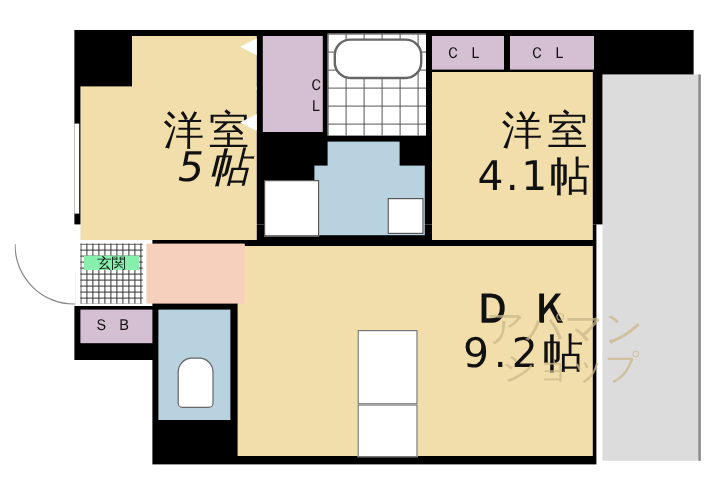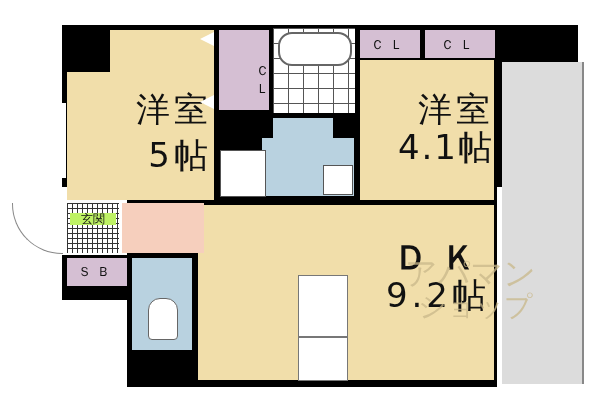--- a/index.html
+++ b/index.html
@@ -24,21 +24,21 @@
 <body>
 
 <div class="abs wall" style="left:62px;top:25px;width:516px;height:162px;"></div>
 <div class="abs wall" style="left:127px;top:187px;width:370px;height:200px;"></div>
 <div class="abs wall" style="left:62px;top:255px;width:68px;height:45px;"></div>
 
 <div class="abs room" style="left:67px;top:72px;width:147px;height:128px;"></div>
 <div class="abs room" style="left:110px;top:30px;width:104px;height:45px;"></div>
 <div class="abs white" style="left:62px;top:103px;width:4px;height:75px;"></div>
 <div class="lbl big" style="left:92px;top:92px;width:120px;">洋室</div>
-<div class="lbl big" style="left:92px;top:138px;width:120px;">5帖</div>
+<div class="lbl big" style="left:92px;top:123px;width:120px;font-style:italic;">5帖</div>
 <div class="tri" style="left:200px;top:32px;border-top:7px solid transparent;border-bottom:7px solid transparent;border-right:14px solid #fff;"></div>
 <div class="tri" style="left:200px;top:95px;border-top:7px solid transparent;border-bottom:7px solid transparent;border-right:14px solid #fff;"></div>
 
 <div class="abs cl" style="left:219px;top:30px;width:50px;height:80px;"></div>
 <div class="lbl" style="left:219px;top:56px;width:50px;font-size:13px;writing-mode:vertical-rl;letter-spacing:6px;">ＣＬ</div>
 
 <div class="abs tile" style="left:273px;top:28px;width:82px;height:85px;"></div>
 <div class="abs white" style="left:278px;top:32px;width:70px;height:30px;border:2px solid #666;border-radius:14px;"></div>
 
 <div class="abs wet" style="left:262px;top:138px;width:92px;height:58px;"></div>
@@ -60,19 +60,19 @@
 <div class="abs white" style="left:298px;top:275px;width:48px;height:60px;border:1px solid #777;"></div>
 <div class="abs white" style="left:298px;top:337px;width:48px;height:42px;border:1px solid #777;"></div>
 <div class="lbl big" style="left:356px;top:240px;width:134px;letter-spacing:14px;font-weight:bold;">ＤＫ</div>
 <div class="lbl big" style="left:340px;top:278px;width:150px;">9.2帖</div>
 
 <div class="abs hall" style="left:122px;top:203px;width:82px;height:50px;"></div>
 <div class="abs wet" style="left:132px;top:258px;width:60px;height:92px;"></div>
 <div class="abs white" style="left:148px;top:298px;width:28px;height:40px;border:1px solid #666;border-radius:12px 12px 4px 4px;"></div>
 
 <div class="abs tile2" style="left:67px;top:203px;width:52px;height:50px;"></div>
-<div class="lbl" style="left:70px;top:213px;width:46px;font-size:12px;background:#bef264;">玄関</div>
+<div class="lbl" style="left:70px;top:213px;width:46px;font-size:12px;background:#86efac;">玄関</div>
 <div class="abs cl" style="left:67px;top:258px;width:60px;height:28px;"></div>
 <div class="lbl small" style="left:67px;top:265px;width:60px;">ＳＢ</div>
 <div class="abs" style="left:12px;top:203px;width:50px;height:50px;border:1px solid #888;border-radius:0 0 0 50px;border-right:none;border-top:none;"></div>
 
 <div class="wm" style="left:405px;top:252px;font-size:32px;">アパマン</div>
 <div class="wm" style="left:418px;top:288px;font-size:28px;">ショップ</div>
 
 </body></html>

